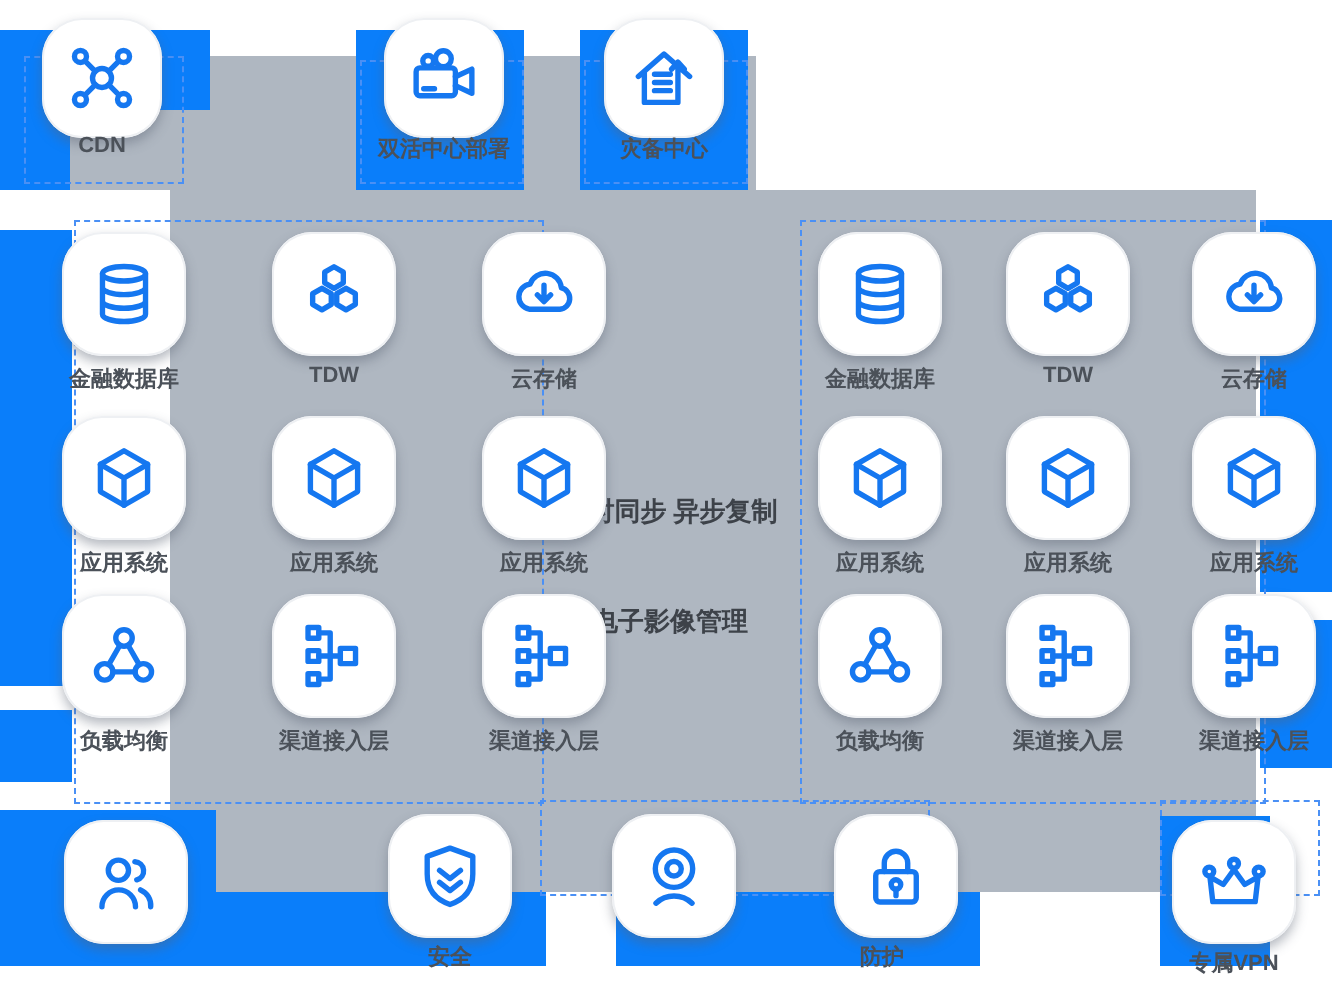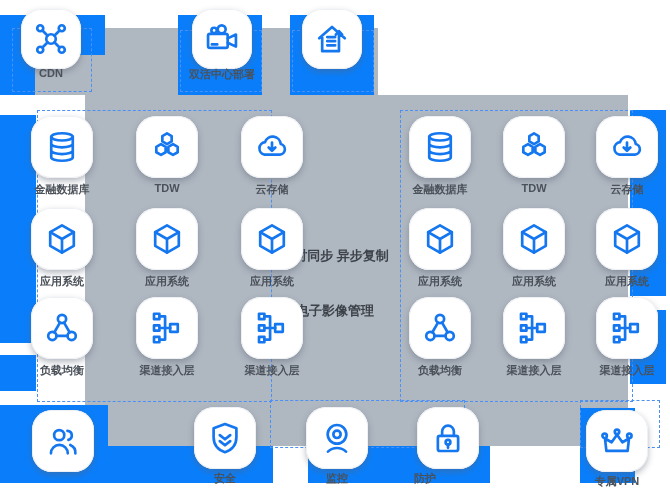--- a/index.html
+++ b/index.html
@@ -75,20 +75,21 @@
       </span>
     </div>
     <div class="nlabel" style="left: 162px; top: 67px; width: 120px;">双活中心部署</div>
     <div class="tile" style="left: 302px; top: 9px; width: 60px; height: 60px;">
       <span>
         <svg width="38" height="38" viewBox="0 0 24 24" fill="none" stroke="#1577f0" stroke-width="1.7" stroke-linecap="round" stroke-linejoin="round">
           <path d="M3.9 11.5 12 4.4l8.1 7.1M5.8 10v9.7h10.6M9 10.8h5M9 13.4h5M9 16h5M16.4 19.7V7.4M14.4 9.2 16.4 7l2 2.2"></path>
         </svg>
       </span>
     </div>
+    <div class="nlabel" style="left: 272px; top: 67px; width: 120px;">灾备中心</div>
     <div class="tile" style="left: 31px; top: 116px; width: 62px; height: 62px;">
       <span>
         <svg width="38" height="38" viewBox="0 0 24 24" fill="none" stroke="#1577f0" stroke-width="1.7" stroke-linecap="round" stroke-linejoin="round">
           <ellipse cx="12" cy="5.6" rx="6.8" ry="2.3"></ellipse>
           <path d="M5.2 5.6v12.8c0 1.27 3.04 2.3 6.8 2.3s6.8-1.03 6.8-2.3V5.6M5.2 9.9c0 1.27 3.04 2.3 6.8 2.3s6.8-1.03 6.8-2.3M5.2 14.2c0 1.27 3.04 2.3 6.8 2.3s6.8-1.03 6.8-2.3"></path>
         </svg>
       </span>
     </div>
     <div class="nlabel" style="left: 1px; top: 182px; width: 122px;">金融数据库</div>
     <div class="tile" style="left: 136px; top: 116px; width: 62px; height: 62px;">
@@ -281,32 +282,31 @@
     <div class="nlabel" style="left: 164px; top: 471px; width: 122px;">安全</div>
     <div class="tile" style="left: 306px; top: 407px; width: 62px; height: 62px;">
       <span>
         <svg width="38" height="38" viewBox="0 0 24 24" fill="none" stroke="#1577f0" stroke-width="1.7" stroke-linecap="round" stroke-linejoin="round">
           <circle cx="12" cy="9.7" r="5.9"></circle>
           <circle cx="12" cy="9.7" r="2.3"></circle>
           <path d="M6.3 20.6a8.3 8.3 0 0 1 11.4 0"></path>
         </svg>
       </span>
     </div>
-    <div class="nlabel" style="left: 276px; top: 471px; width: 122px;">监控</div>
     <div class="tile" style="left: 417px; top: 407px; width: 62px; height: 62px;">
       <span>
         <svg width="38" height="38" viewBox="0 0 24 24" fill="none" stroke="#1577f0" stroke-width="1.7" stroke-linecap="round" stroke-linejoin="round">
           <path d="M8.3 10.6V7.9a3.7 3.7 0 0 1 7.4 0v2.7"></path>
           <rect x="5.6" y="10.6" width="12.8" height="9.6" rx="1.3"></rect>
           <circle cx="12" cy="14.7" r="1.5"></circle>
           <path d="M12 16.2v2"></path>
         </svg>
       </span>
     </div>
-    <div class="nlabel" style="left: 364px; top: 471px; width: 122px;">防护</div>
+    <div class="nlabel" style="left: 380px; top: 471px; width: 122px;">防护</div>
     <div class="tile" style="left: 586px; top: 410px; width: 62px; height: 62px;">
       <span>
         <svg width="38" height="38" viewBox="0 0 24 24" fill="none" stroke="#1577f0" stroke-width="1.7" stroke-linecap="round" stroke-linejoin="round">
           <path d="M5.3 18.2h13.4M5.3 18.2 4.4 10.4l4.2 2.4L12 8.1l3.4 4.7 4.2-2.4-.9 7.8"></path>
           <circle cx="4.2" cy="8.7" r="1.4"></circle>
           <circle cx="12" cy="6.2" r="1.4"></circle>
           <circle cx="19.8" cy="8.7" r="1.4"></circle>
         </svg>
       </span>
     </div>

